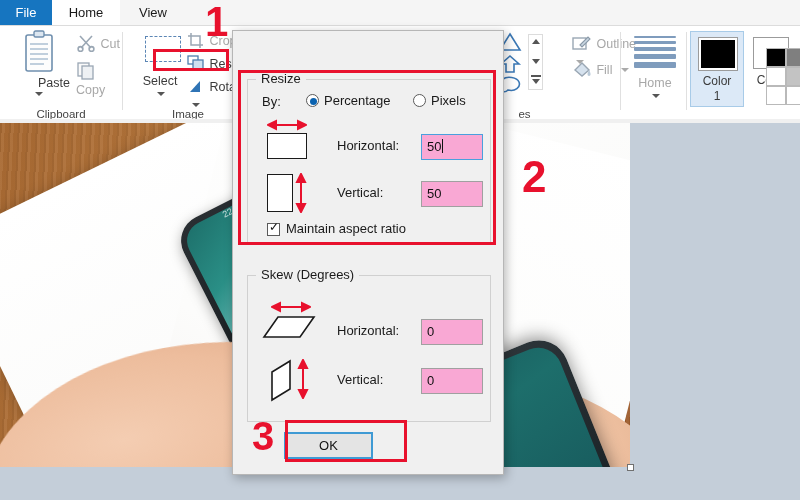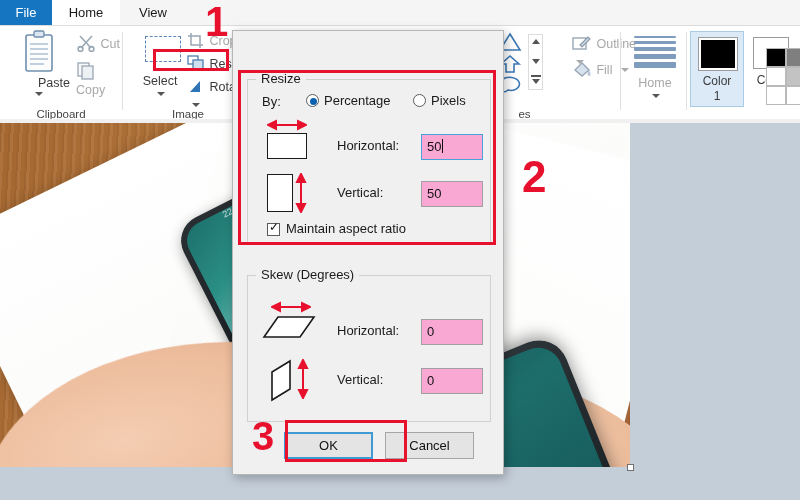--- a/index.html
+++ b/index.html
@@ -521,19 +521,18 @@
         <line x1="7" y1="7" x2="7" y2="33"></line>
         <path d="M7 1 L3 9 L11 9 Z"></path>
           <path d="M7 39 L3 31 L11 31 Z"></path>
       </g>
     </svg>
     <div class="dl" style="position:absolute; left:89px; top:96px;">Vertical:</div>
     <div class="txtbox" style="left:173px; top:92px;"><span>0</span></div>
   </div>
 
   <div class="btn" id="btn-ok">OK</div>
-  <div class="btn" id="btn-cancel">Cancel</div>
 </div>
 
 <div class="redbox" id="redbox-resize-panel"></div>
 <div class="rednum" id="rednum-2">2</div>
 <div class="redbox" id="redbox-ok"></div>
 <div class="rednum" id="rednum-3">3</div>
 
 </body></html>

